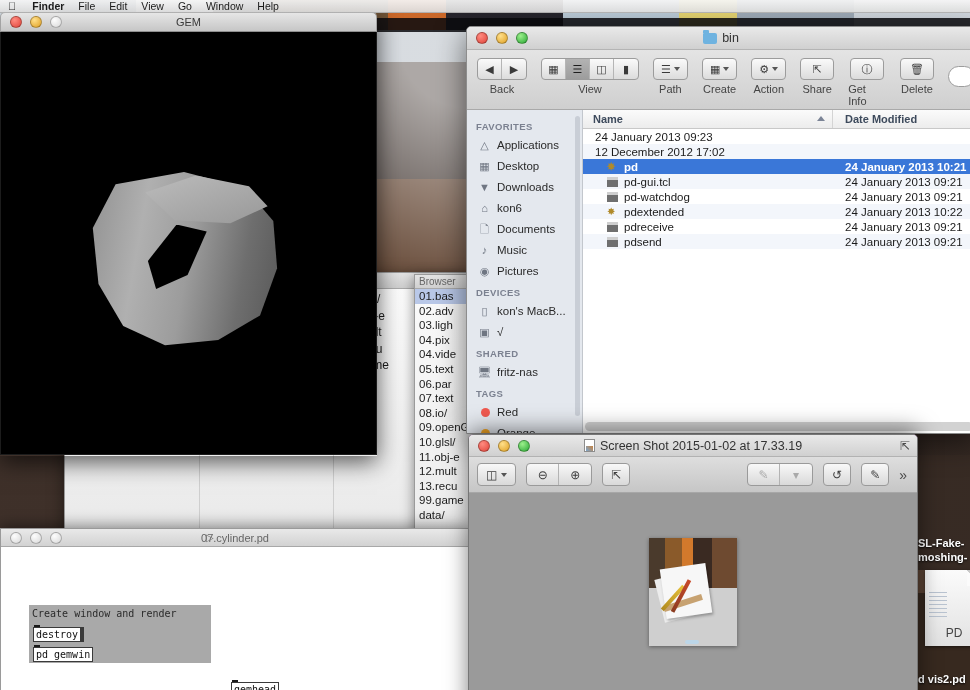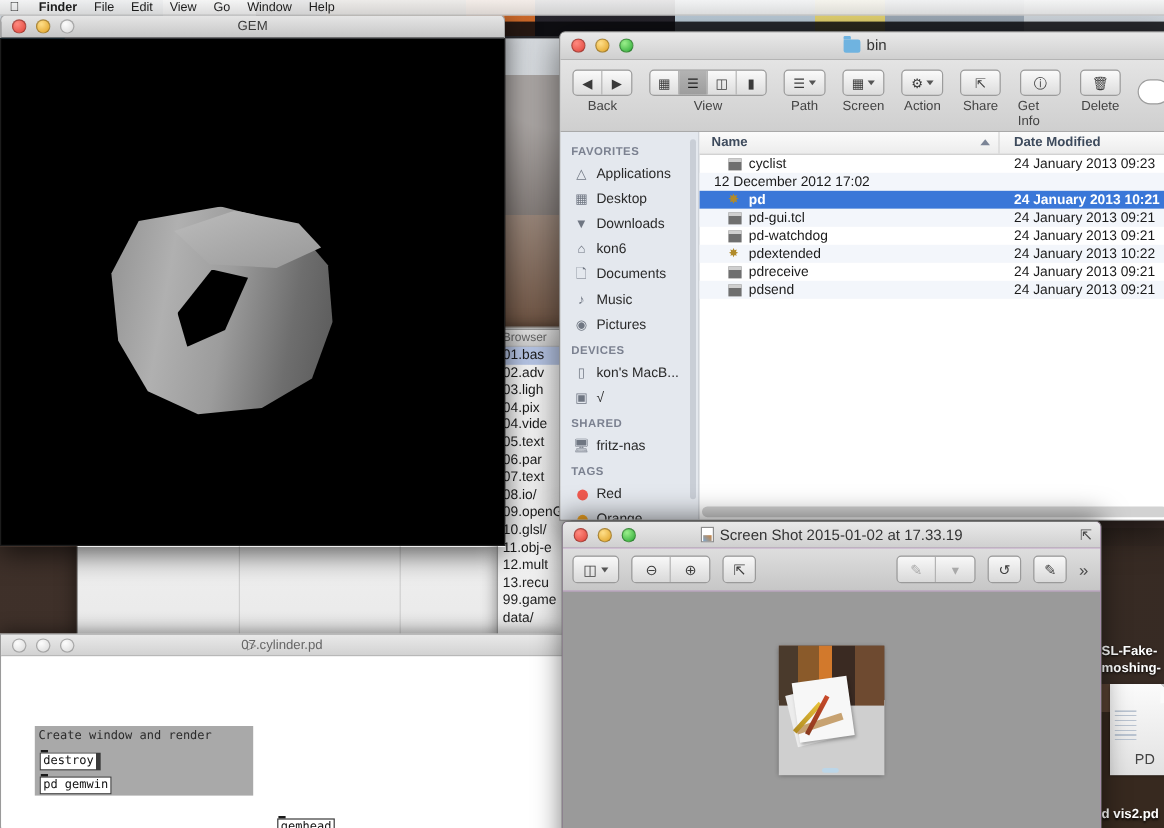--- a/index.html
+++ b/index.html
@@ -57,21 +57,21 @@
     background:linear-gradient(180deg,rgba(246,246,246,.93),rgba(222,222,222,.93));
     border-bottom:1px solid rgba(150,150,150,.7);
     display:flex; align-items:center; gap:14px; padding-left:8px;
     font-size:10.5px; color:#1b1b1b; overflow:hidden; z-index:60;
   }
   .menubar .apple { font-size:11px; line-height:1; margin-right:2px; }
   .menubar .app-name { font-weight:bold; }
 
   
   .gem-win {
-    position:absolute; left:0; top:12px; width:421px; height:444px;
+    position:absolute; left:0; top:12px; width:377px; height:444px;
     box-shadow:0 6px 22px rgba(0,0,0,.65);
     z-index:20;
   }
   .gem-title {
     height:20px;
     background:linear-gradient(180deg,#e6e6e6,#c6c6c6);
     border:1px solid #a3a3a3; border-bottom:1px solid #8f8f8f;
     border-radius:5px 5px 0 0;
     display:flex; align-items:center; position:relative;
   }
@@ -458,21 +458,21 @@
         <span class="caret"></span>
       </div>
       <div class="tb-lbl">Path</div>
     </div>
 
     <div class="tb-grp">
       <div class="btn">
         <span>▦</span>
         <span class="caret"></span>
       </div>
-      <div class="tb-lbl">Screen</div>
+      <div class="tb-lbl">Create</div>
     </div>
 
     <div class="tb-grp">
       <div class="btn">
         <span>⚙</span>
         <span class="caret"></span>
       </div>
       <div class="tb-lbl">Action</div>
     </div>
 
@@ -568,24 +568,20 @@
     <div class="fx-list">
       <div class="fx-head">
         <div class="c1">
           <span>Name</span>
           <span class="sortarrow"></span>
         </div>
         <div class="c2">Date Modified</div>
       </div>
 
       <div class="frow">
-        <div class="n">
-              <span class="fico"></span>
-              <span>cyclist</span>
-            </div>
         <div class="d">24 January 2013 09:23</div>
       </div>
       <div class="frow alt">
         <div class="d">12 December 2012 17:02</div>
       </div>
       <div class="frow sel">
         <div class="n">
               <span class="fico app">✸</span>
               <span>pd</span>
             </div>

